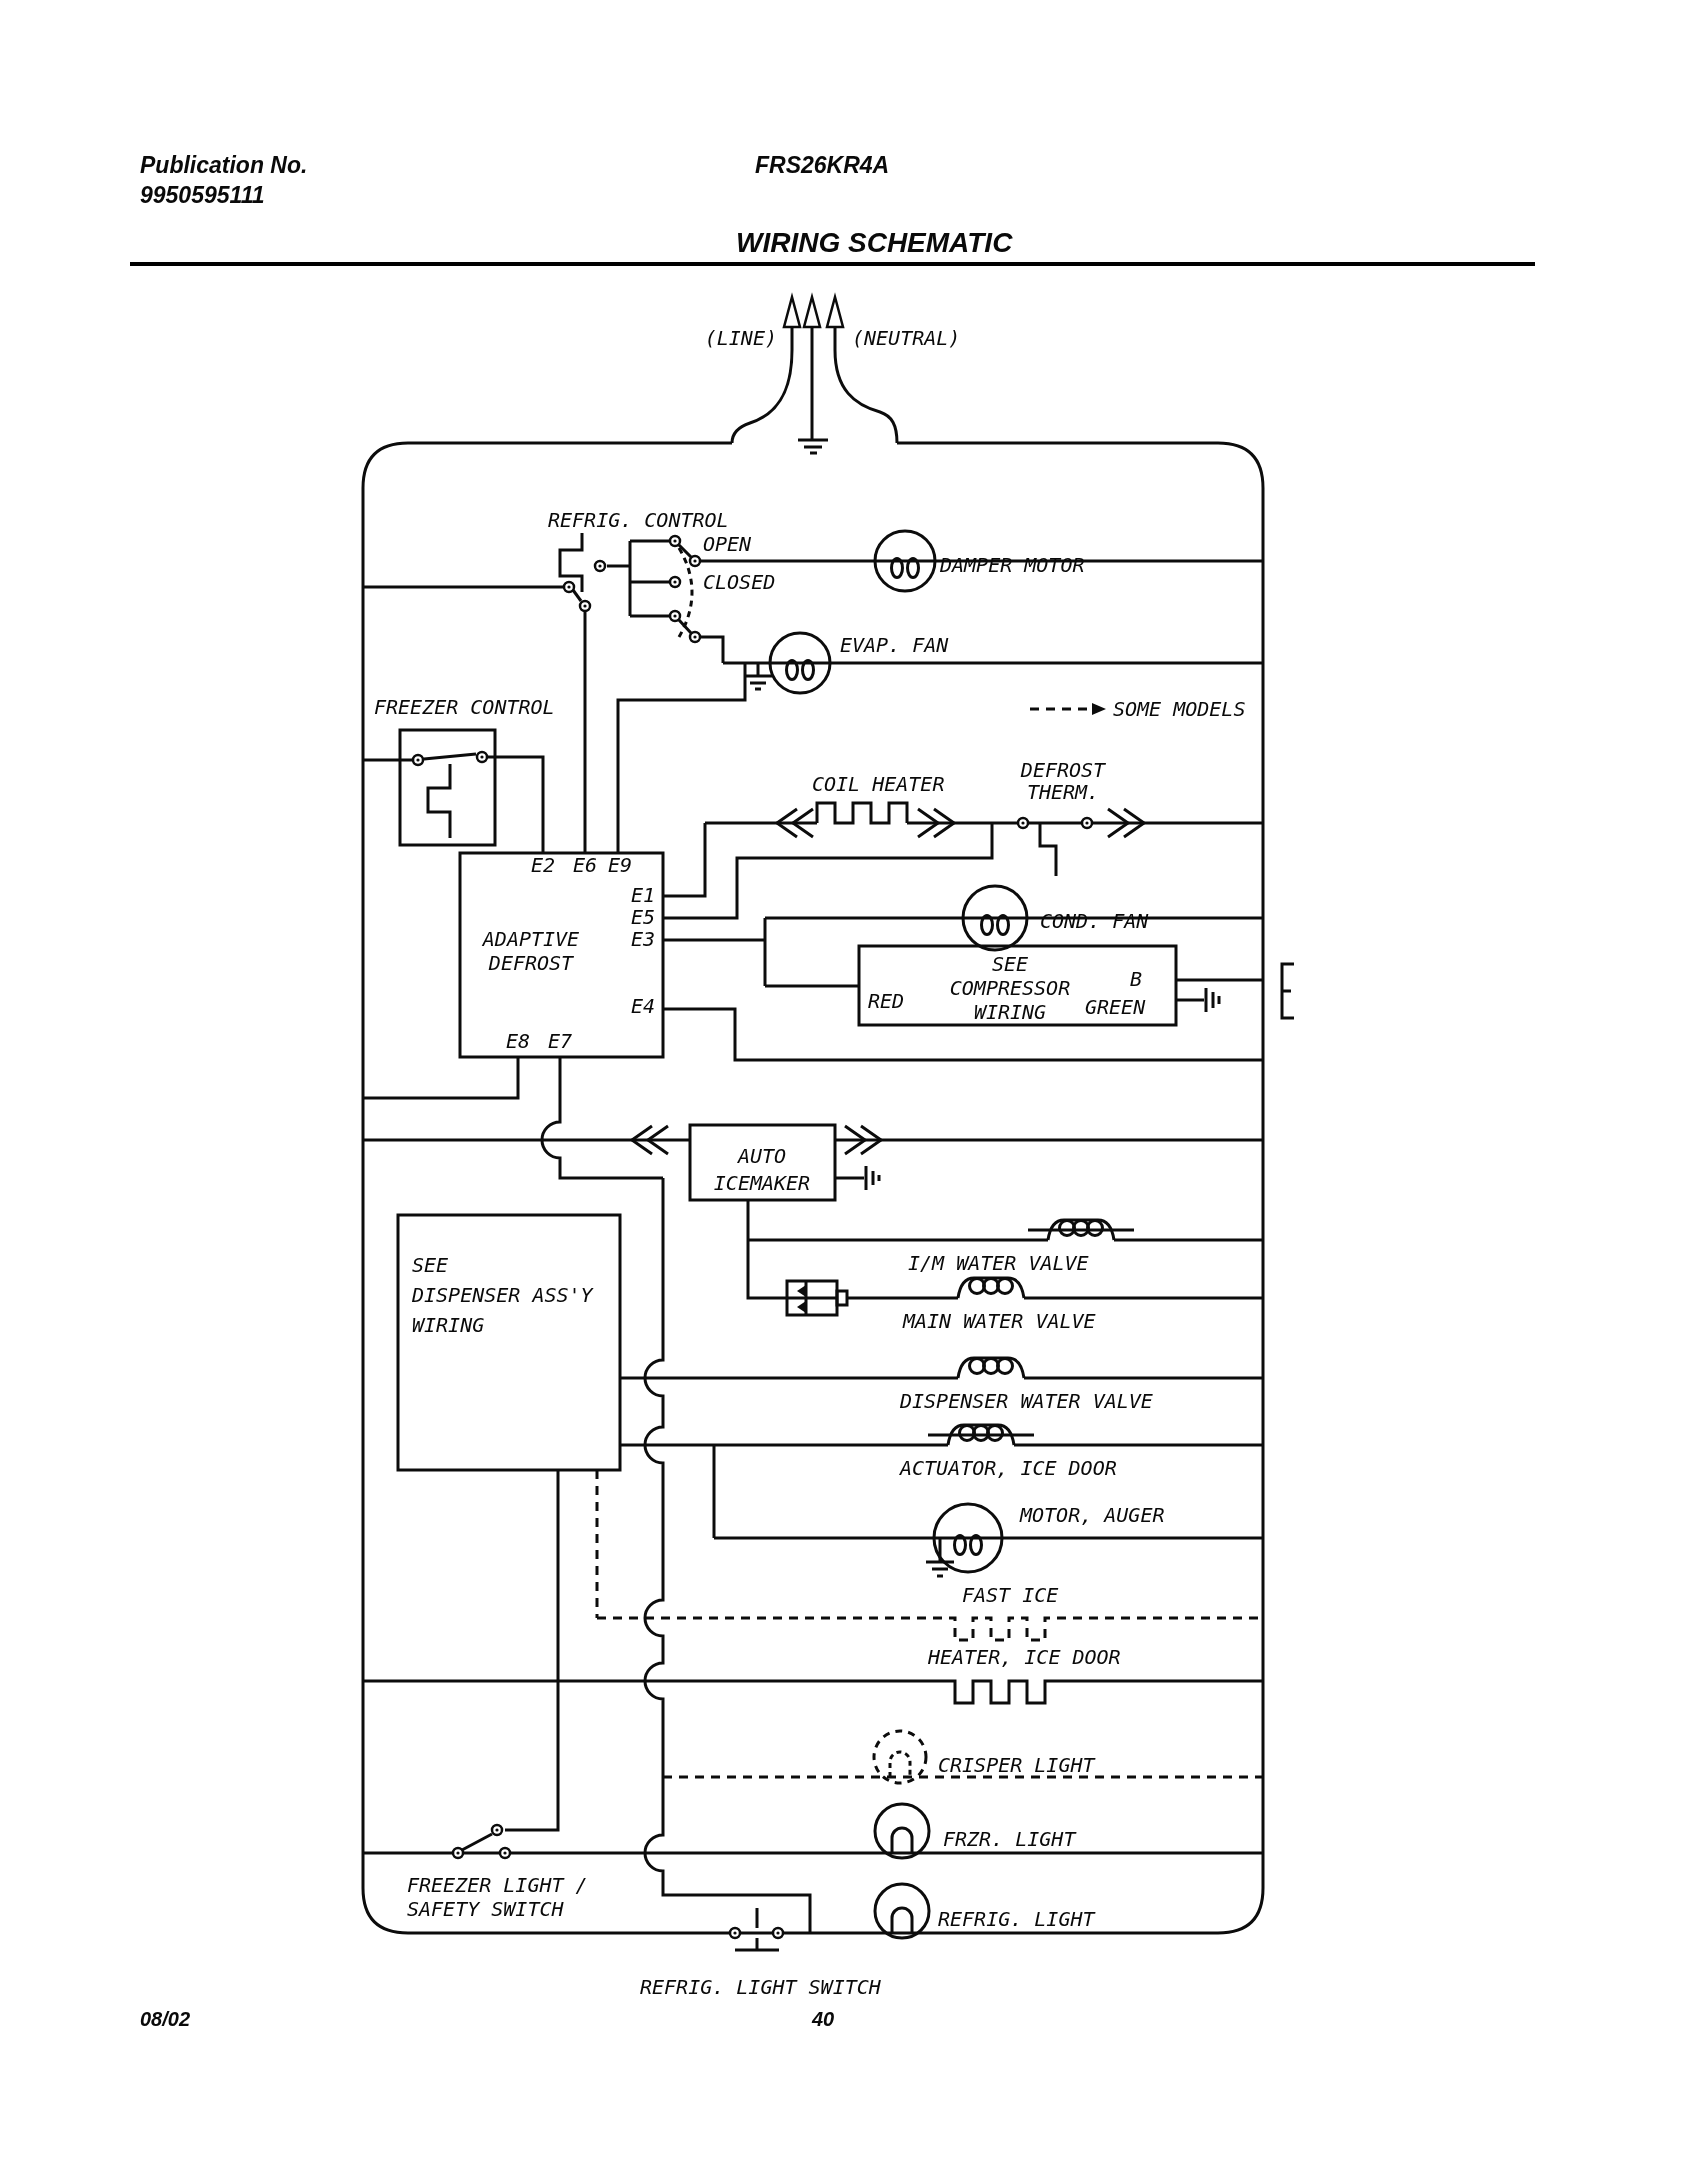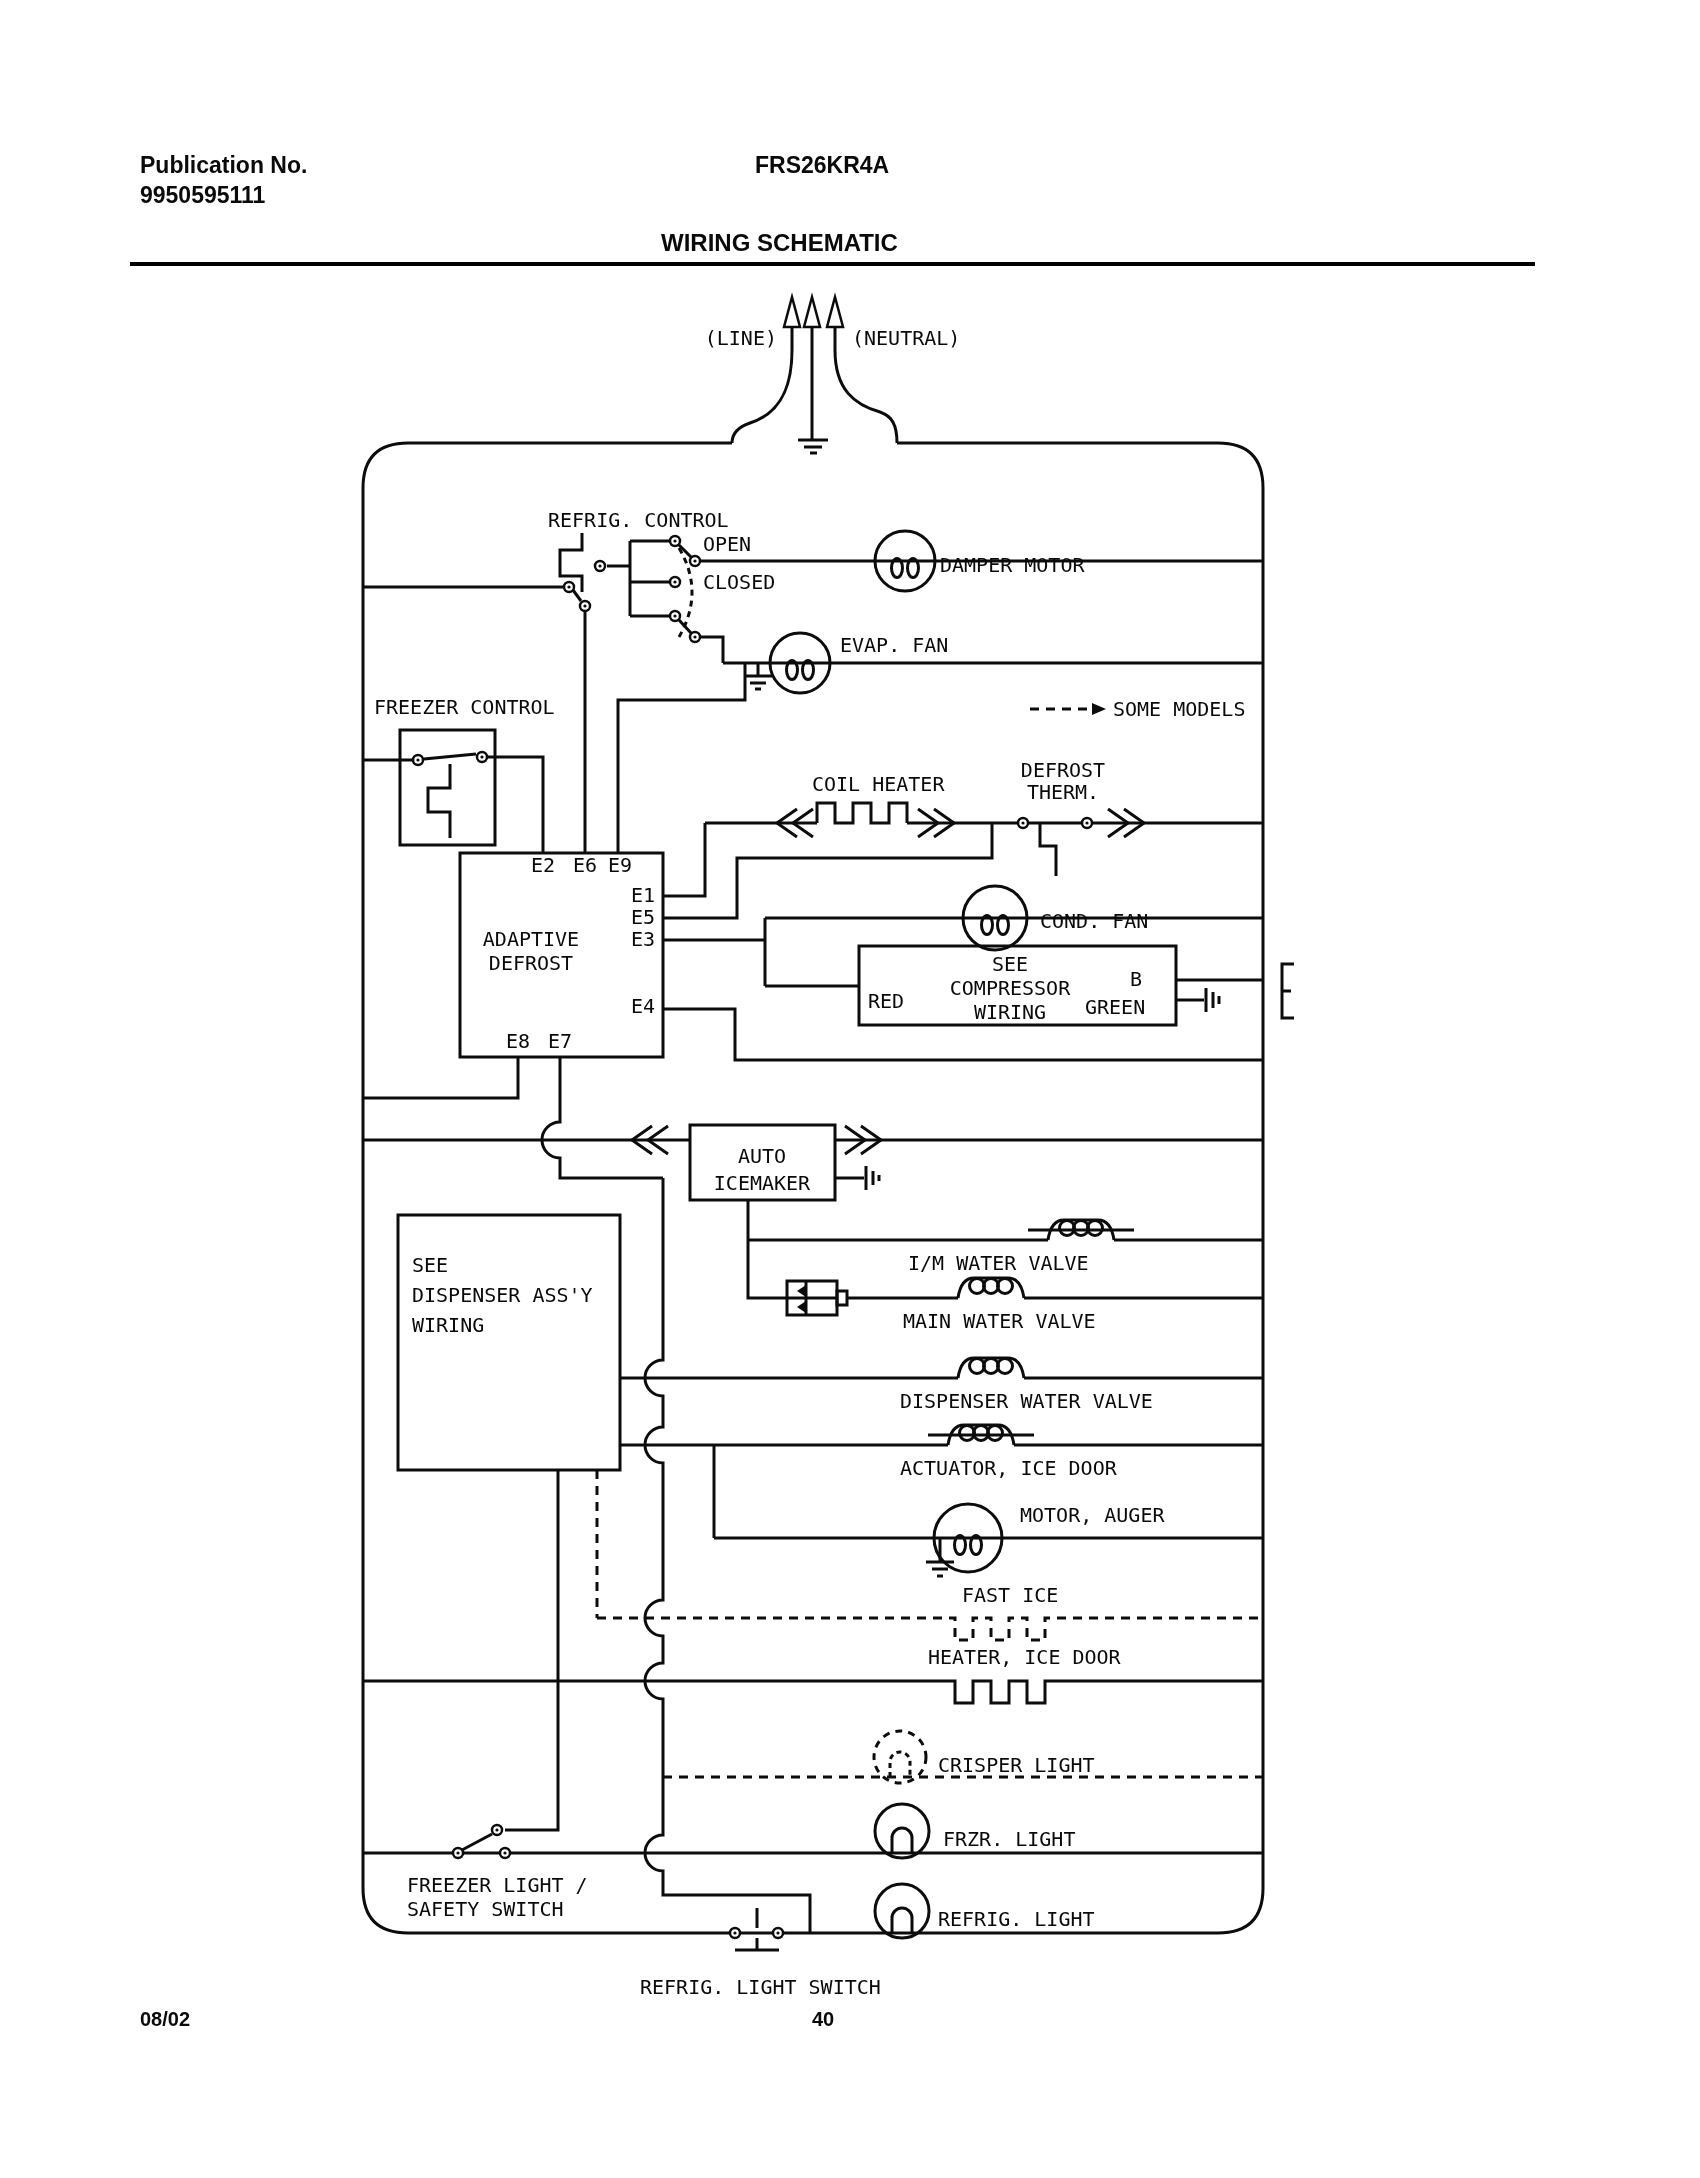--- a/index.html
+++ b/index.html
@@ -1,20 +1,20 @@
 <!DOCTYPE html>
 <html><head>
 <meta charset="utf-8">
 <style>
   html,body{margin:0;padding:0;background:#e8e8e8;}
-  .page{position:relative;width:1700px;height:2178px;background:#ffffff;font-family:"Liberation Sans",sans-serif;color:#0a0a0a;overflow:hidden;}
+  .page{position:relative;width:1700px;height:2178px;background:#ffffff;font-family:"Liberation Sans",sans-serif;color:#0a0a0a;overflow:hidden;font-style:italic;}
   .hdr{position:absolute;font-weight:bold;font-size:23px;line-height:30px;white-space:pre;}
   .pubno{left:140px;top:150px;}
   .model{left:755px;top:150px;}
-  .title{left:661px;top:228px;font-size:24px;}
+  .title{left:736px;top:228px;font-size:28px;}
   .rule{position:absolute;left:130px;top:262px;width:1405px;height:4px;background:#000;}
   .ftr{position:absolute;top:2008px;font-weight:bold;font-size:20px;}
   .fdate{left:140px;} .fpage{left:812px;}
   svg{position:absolute;left:0;top:0;}
   svg .lbl{font-family:"DejaVu Sans Mono",monospace;font-size:20px;fill:#0a0a0a;white-space:pre;}
   svg .w{stroke:#0c0c0c;stroke-width:3;fill:none;}
   svg .wd{stroke:#0c0c0c;stroke-width:3;fill:none;stroke-dasharray:9 7;}
   svg .dot{stroke:#0c0c0c;stroke-width:2.5;fill:#fff;}
   svg .pip{fill:#0c0c0c;stroke:none;}
   svg .box{stroke:#0c0c0c;stroke-width:3;fill:none;}

